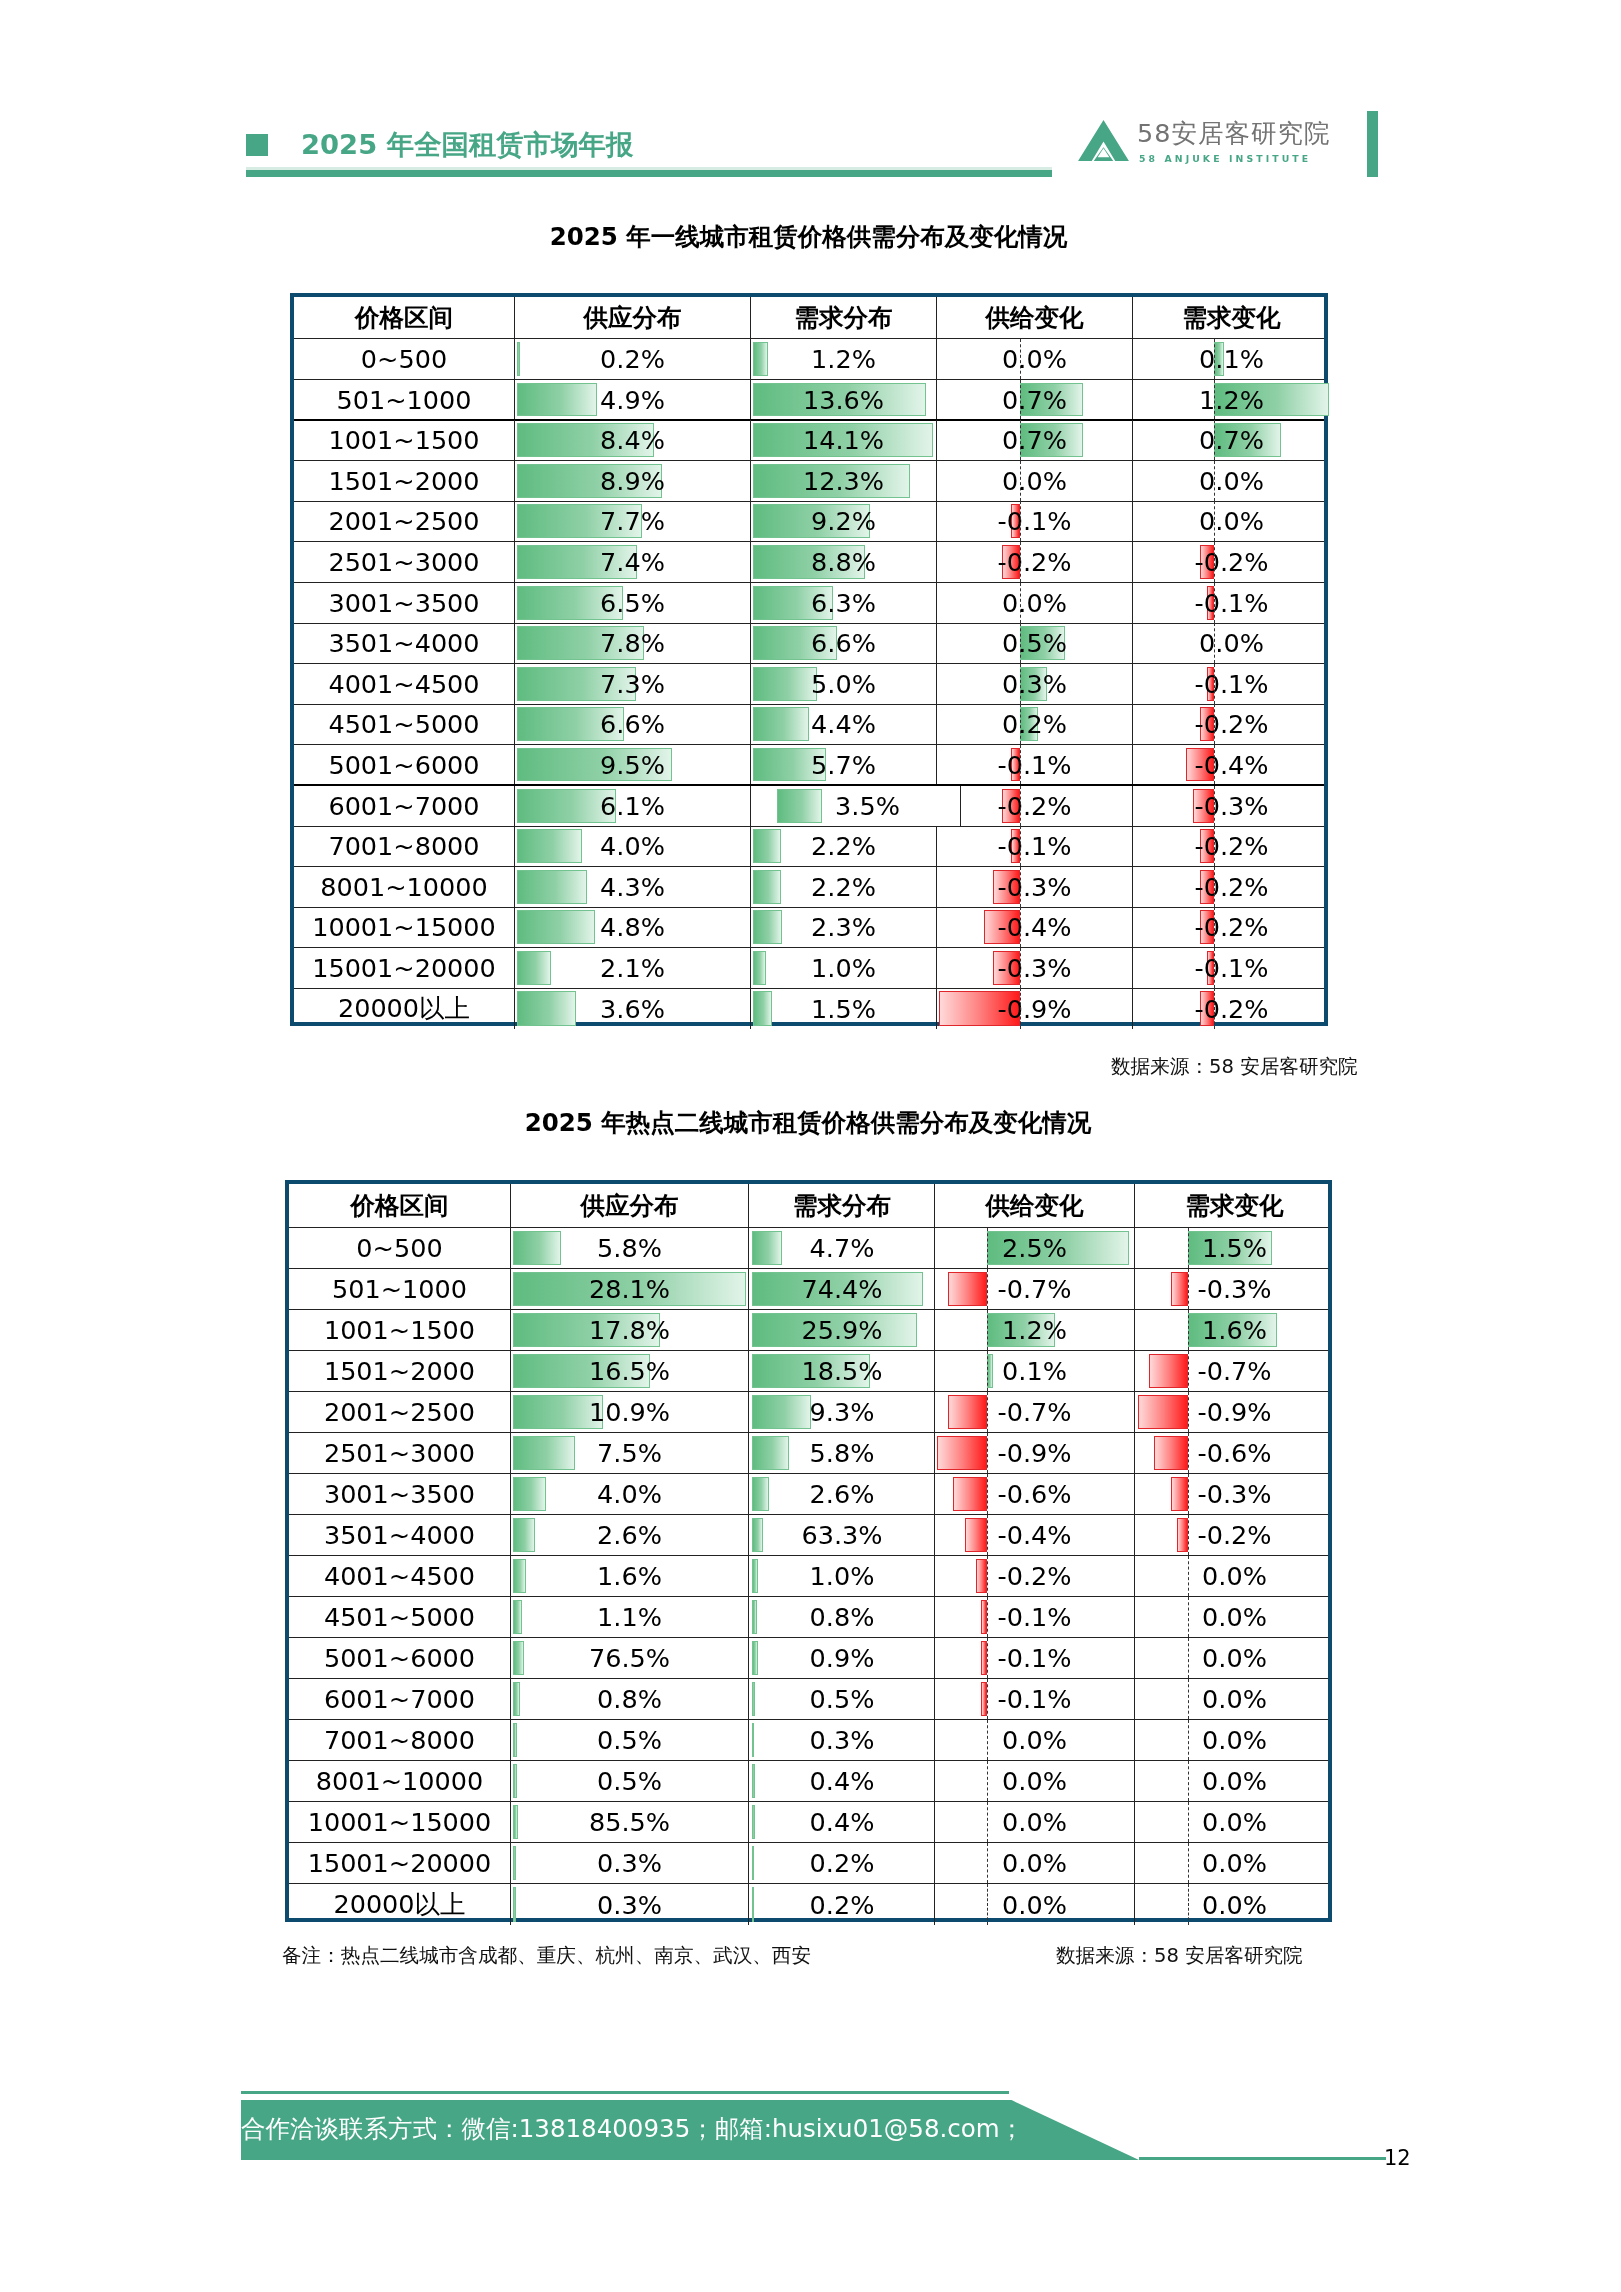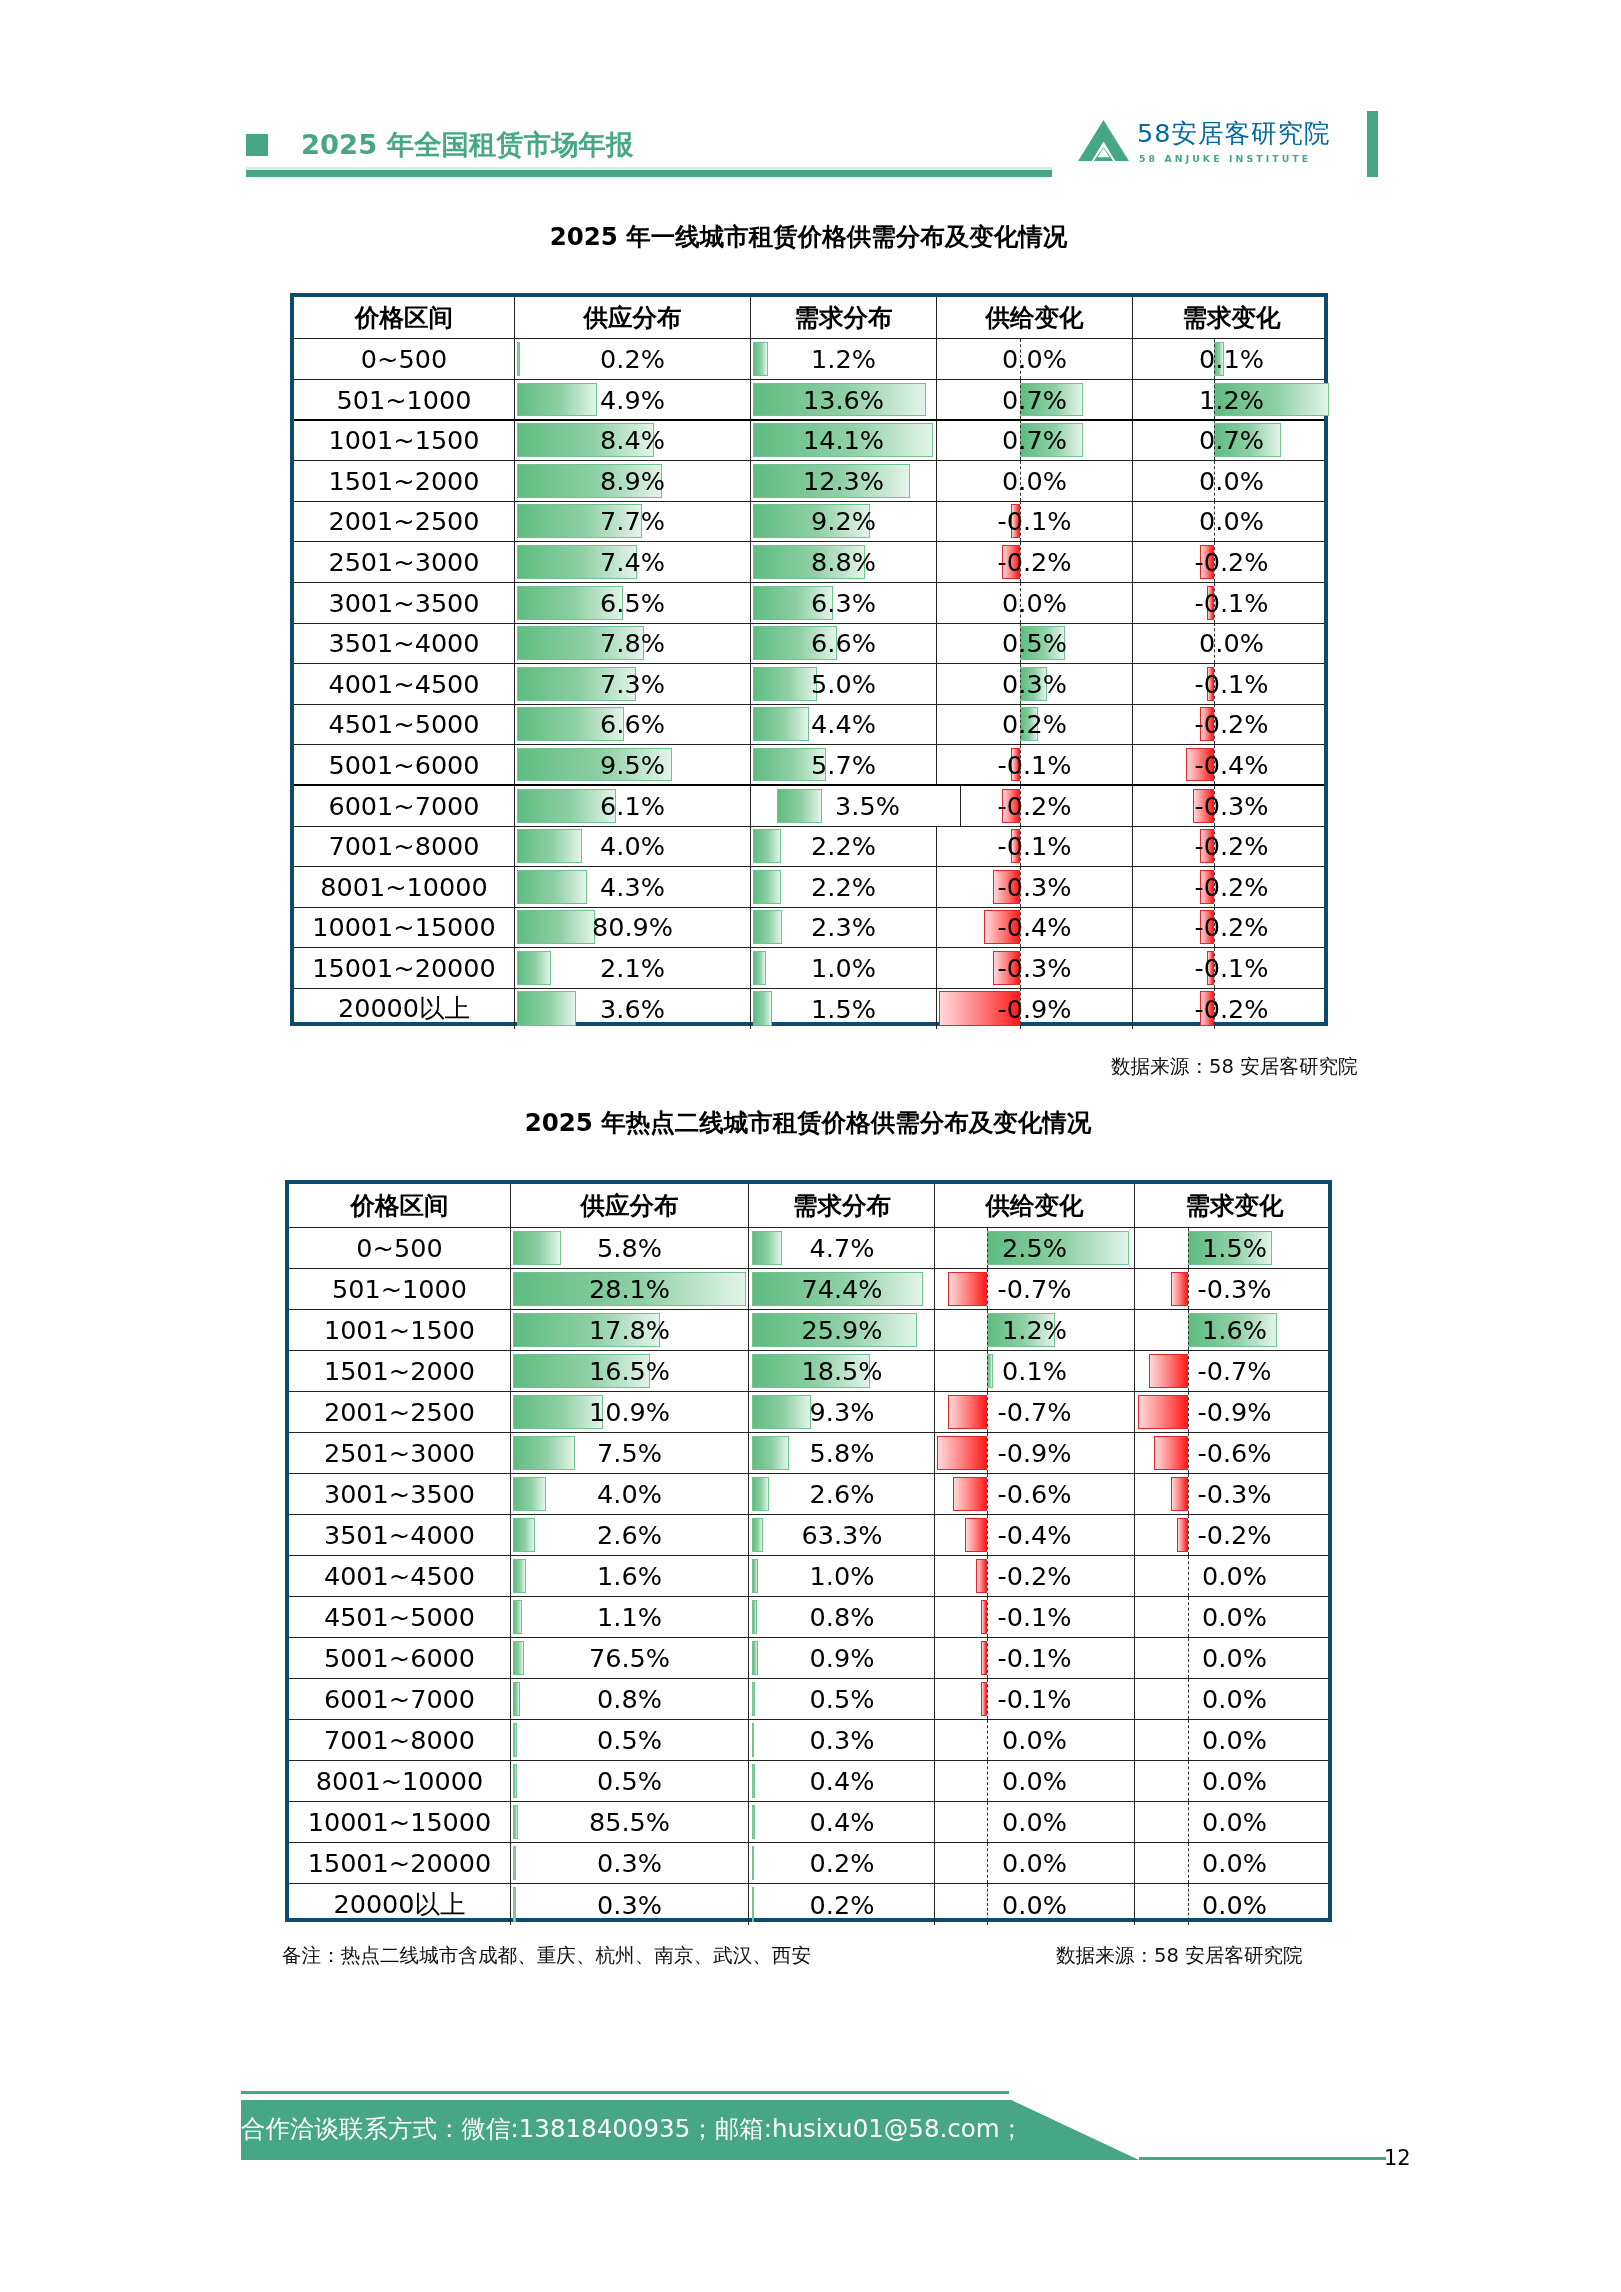--- a/index.html
+++ b/index.html
@@ -49,21 +49,21 @@
 <div class="abs report-title" style="color:#46a685;">2025 年全国租赁市场年报</div>
 <div class="abs header-rule-light"></div>
 <div class="abs header-rule" style="background:#46a685;"></div>
 
 <div class="abs logo">
   <svg class="logo-mark" viewBox="0 0 56 46">
     <path d="M28 2 L54 44 L40 44 L28 24 L16 44 L2 44 Z" fill="#46a685"></path>
     <path d="M18 44 L28 30 L38 44 Z" fill="#46a685"></path>
     <path d="M22 40 L28 31 L34 40 Z" fill="#ffffff"></path>
   </svg>
-  <div class="logo-cn" style="color:#0369a1;">58安居客研究院</div>
+  <div class="logo-cn" style="color:#737373;">58安居客研究院</div>
   <div class="logo-en" style="color:#46a685;">58 ANJUKE INSTITUTE</div>
 </div>
 <div class="abs logo-bar" style="background:#46a685;"></div>
 
 <div class="abs table-title" style="left:290px; width:1037px; top:220px;">2025 年一线城市租赁价格供需分布及变化情况</div>
 <div class="dtable" id="table1" style="left:290px; top:293px; width:1038px; height:733px;">
     <div class="trow" style="top: 0px; height: 42px;">
       <div class="tcell hcell" style="left: 0px; width: 221px;">
         <span>价格区间</span>
       </div>
@@ -395,21 +395,21 @@
         <div class="bar neg" style="left: 67px; width: 14px;"></div>
         <span class="dcell-text">-0.2%</span>
       </div>
     </div>
     <div class="trow" style="top: 610px; height: 41px;">
       <div class="tcell" style="left: 0px; width: 221px;">
         <span class="dcell-text">10001~15000</span>
       </div>
       <div class="tcell" style="left: 221px; width: 236px;">
         <div class="bar pos" style="left: 2px; width: 78px;"></div>
-        <span class="dcell-text">80.9%</span>
+        <span class="dcell-text">4.8%</span>
       </div>
       <div class="tcell" style="left: 457px; width: 186px;">
         <div class="bar pos" style="left: 2px; width: 29px;"></div>
         <span class="dcell-text">2.3%</span>
       </div>
       <div class="tcell" style="left: 643px; width: 196px;">
         <div class="zero-axis" style="left: 83px;"></div>
         <div class="bar neg" style="left: 47px; width: 36px;"></div>
         <span class="dcell-text">-0.4%</span>
       </div>

